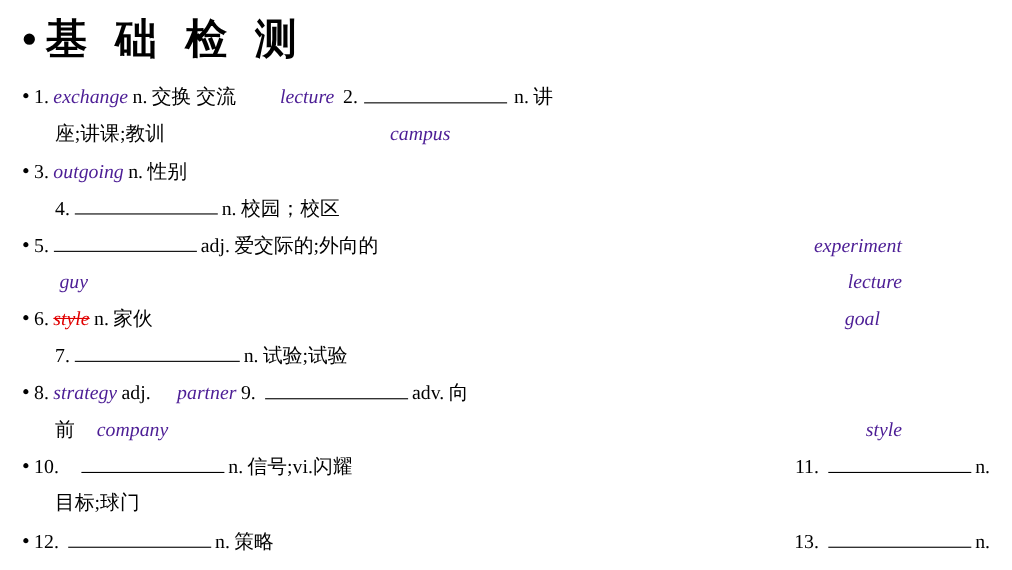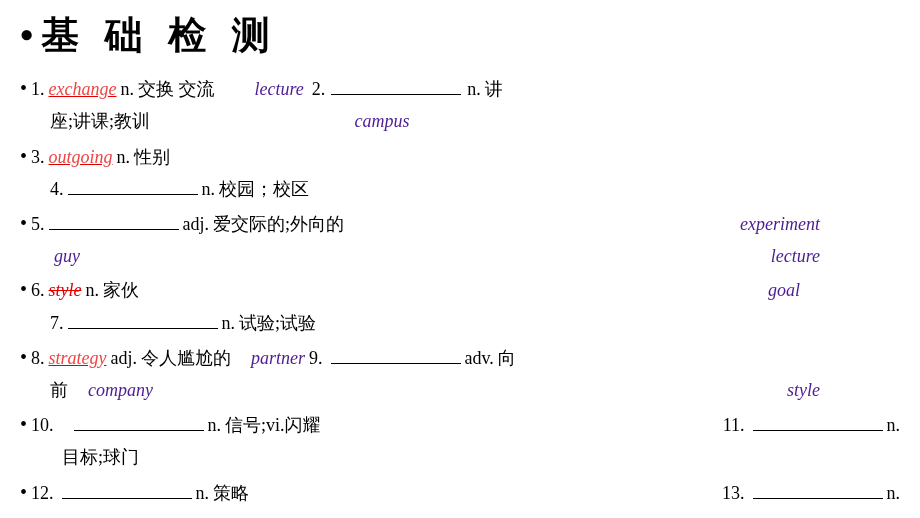--- a/index.html
+++ b/index.html
@@ -20,23 +20,22 @@
       margin-bottom: 10px;
     }
     .content {
       line-height: 1.7;
     }
     .red {
       color: #4c1d95;
       font-style: italic;
     }
     .underline {
-      text-decoration: underline;
       text-decoration-color: #e00000;
-      color: #ef4444;
+      color: #4c1d95;
       font-style: italic;
     }
     .blank {
       display: inline-block;
       border-bottom: 1.5px solid #000;
       min-width: 90px;
       height: 1.2em;
       vertical-align: bottom;
       margin: 0 2px;
     }
@@ -119,21 +118,20 @@
       <span class="blank" style="min-width:150px; margin:0 4px;"></span>
       <span style="margin-right:4px;">n.</span>
       <span>试验;试验</span>
     </div>
 
     <div style="display:flex; align-items:baseline; margin-bottom:1px;">
       <span style="font-size:20px; margin-right:4px;">•</span>
       <span>8.</span>
       <span class="underline" style="margin:0 4px;">strategy</span>
       <span style="margin-right:4px;">adj.</span>
-      <span>令人尴尬的</span>
       <span style="margin-left:20px;"></span>
       <span class="red" style="margin-right:4px;">partner</span>
       <span style="margin-right:4px;">9.</span>
       <span class="blank blank-long" style="margin:0 4px;"></span>
       <span style="margin-right:4px;">adv.</span>
       <span>向</span>
     </div>
 
     <div style="display:flex; align-items:baseline; margin-bottom:2px; margin-left:30px;">
       <span>前</span>
@@ -147,21 +145,21 @@
       <span style="font-size:20px; margin-right:4px;">•</span>
       <span style="margin-right:16px;">10.</span>
       <span class="blank blank-long" style="margin:0 4px;"></span>
       <span style="margin-right:4px;">n.</span>
       <span>信号;vi.闪耀</span>
       <span style="flex:1;"></span>
       <span style="margin-right:4px;">11.</span>
       <span class="blank blank-long" style="margin:0 4px;"></span>
       <span>n.</span>
     </div>
-    <div style="margin-left:42px; margin-bottom:2px;">
+    <div style="margin-left:30px; margin-bottom:2px;">
       <span>目标;球门</span>
     </div>
 
     <div style="display:flex; align-items:baseline; margin-bottom:1px;">
       <span style="font-size:20px; margin-right:4px;">•</span>
       <span style="margin-right:4px;">12.</span>
       <span class="blank blank-long" style="margin:0 4px;"></span>
       <span style="margin-right:4px;">n.</span>
       <span>策略</span>
       <span style="flex:1;"></span>

